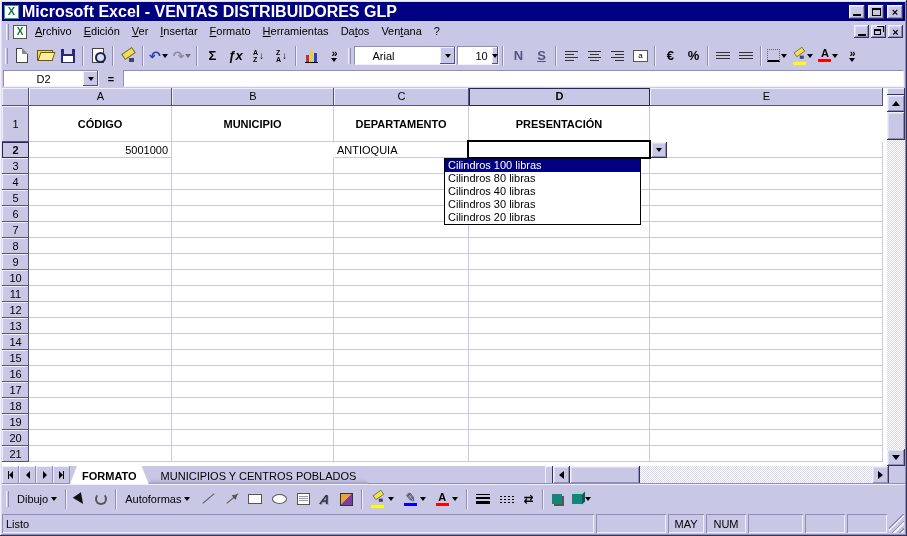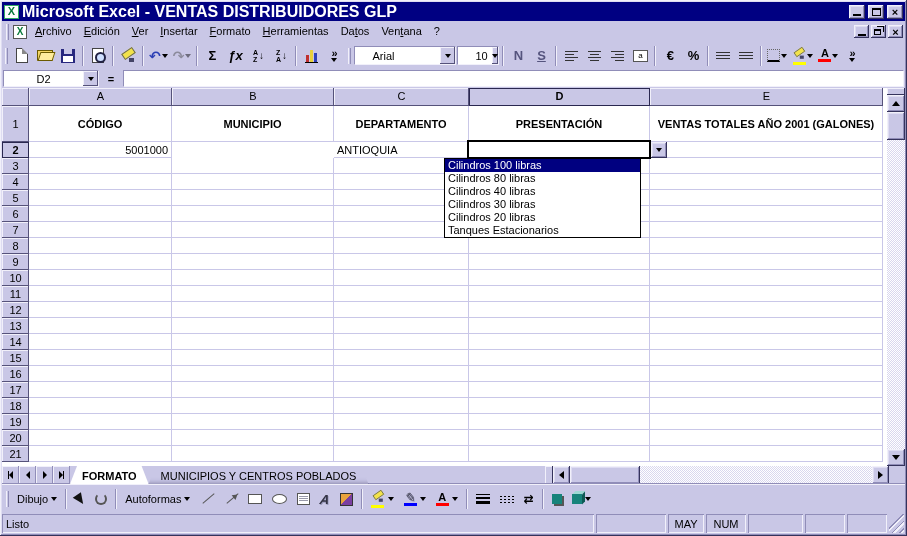--- a/index.html
+++ b/index.html
@@ -395,21 +395,20 @@
         <span class="colhdr sel" style="width: 181px;">D</span>
         <span class="colhdr" style="width: 233px;">E</span>
       </div>
     <div id="grid-rows" style="flex:1; display:flex; flex-direction:column; overflow:hidden;">
         <div class="gridrow" style="height: 36px;">
           <span class="rowhdr">1</span>
           <span class="cell hd" style="width: 143px;">CÓDIGO</span>
           <span class="cell hd" style="width: 162px;">MUNICIPIO</span>
           <span class="cell hd" style="width: 135px;">DEPARTAMENTO</span>
           <span class="cell hd" style="width: 181px;">PRESENTACIÓN</span>
-          <span class="cell hd" style="width: 233px;">VENTAS TOTALES AÑO 2001 (GALONES)</span>
         </div>
         <div class="gridrow" style="height: 16px;">
           <span class="rowhdr sel">2</span>
           <span class="cell num" style="width: 143px;">5001000</span>
           <span class="cell" style="width: 162px; margin-top: 48px;">MEDELLIN</span>
           <span class="cell" style="width: 135px;">ANTIOQUIA</span>
           <span class="cell" style="width: 181px;"></span>
           <span class="cell" style="width: 233px;"></span>
         </div>
         <div class="gridrow" style="height: 16px;">
@@ -569,21 +568,20 @@
     <div class="active-cell" style="left:465px; top:52px; width:184px; height:19px;"></div>
     <div class="dd-btn" style="left:649px; top:54px;">
         <span class="tri-down"></span>
       </div>
     <div class="dd-list" style="left:442px; top:70px; width:197px;" id="dd-list">
         <div class="dd-item sel">Cilindros 100 libras</div>
         <div class="dd-item">Cilindros 80 libras</div>
         <div class="dd-item">Cilindros 40 libras</div>
         <div class="dd-item">Cilindros 30 libras</div>
         <div class="dd-item">Cilindros 20 libras</div>
-        <div class="dd-item">Tanques Estacionarios</div>
       </div>
 
     <div class="vscroll">
       <span class="splitbox"></span>
       <span class="sbtn">
           <span class="tri up"></span>
         </span>
       <span class="thumb" style="height:28px"></span>
       <span class="track" style="flex:1"></span>
       <span class="sbtn">

